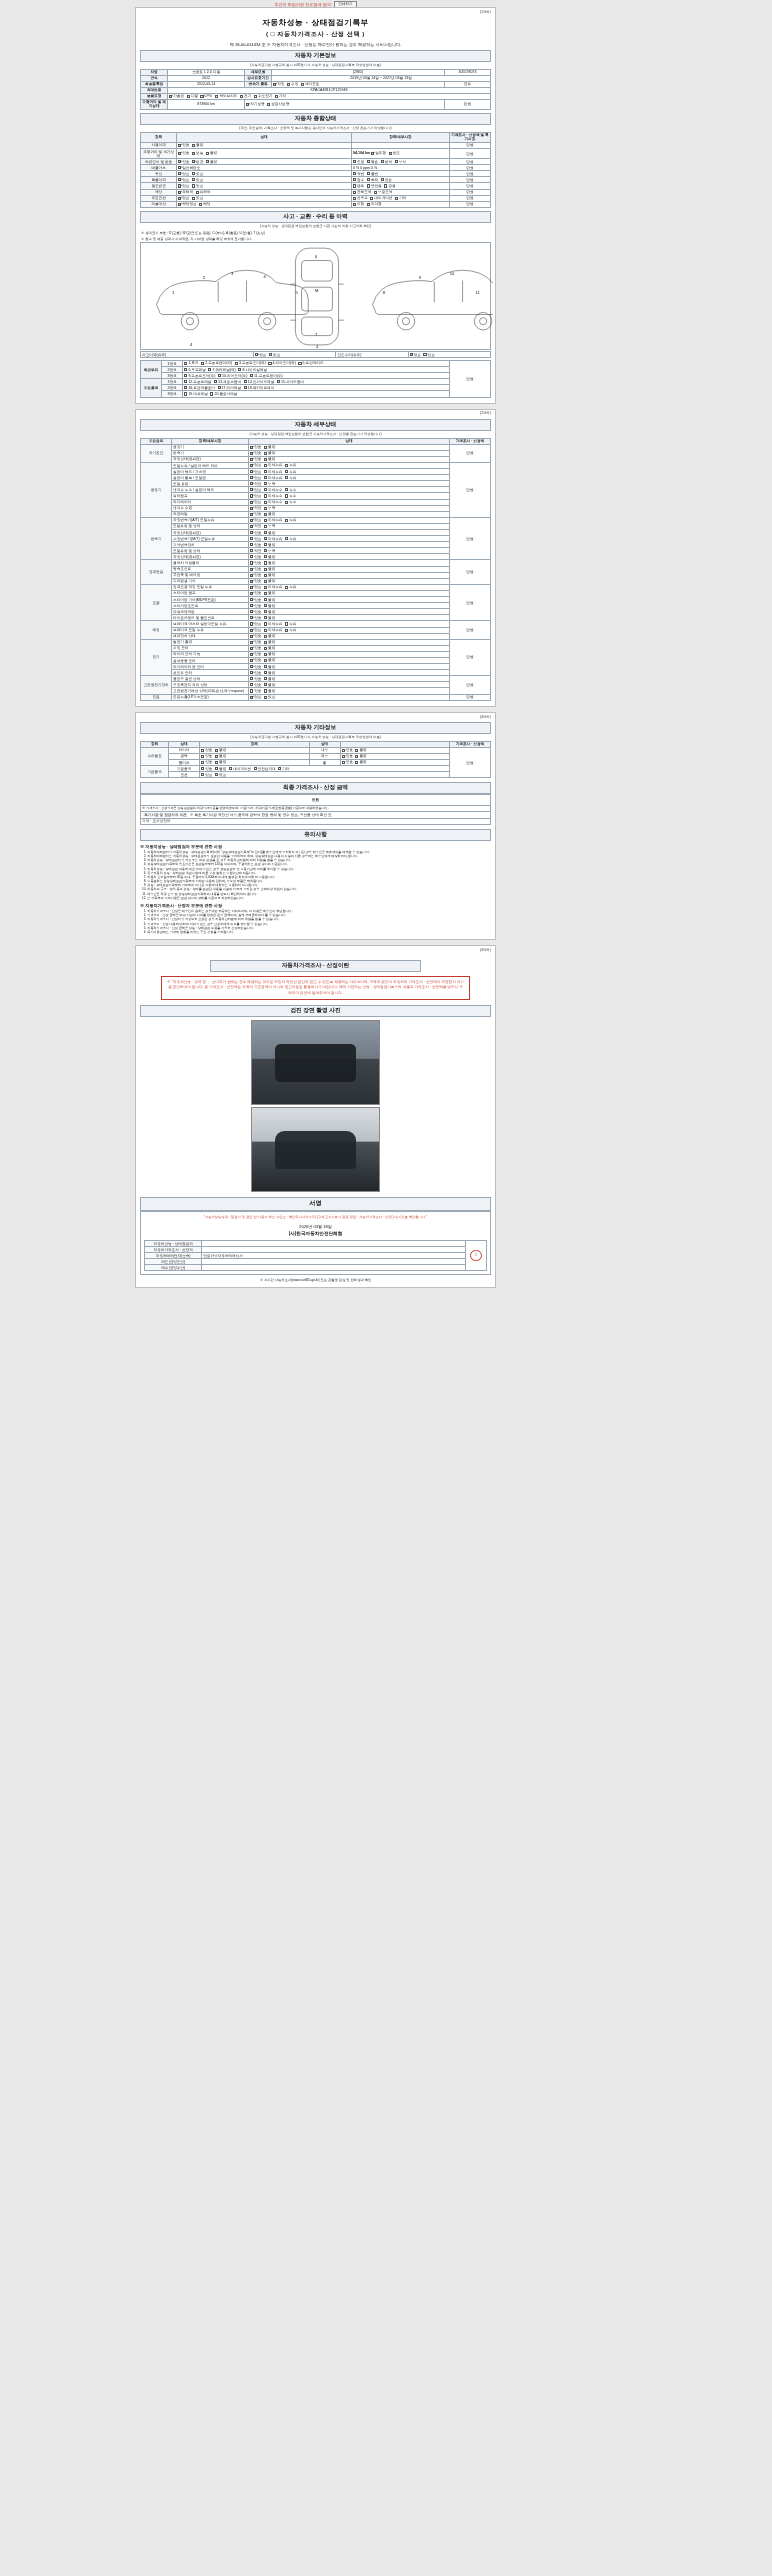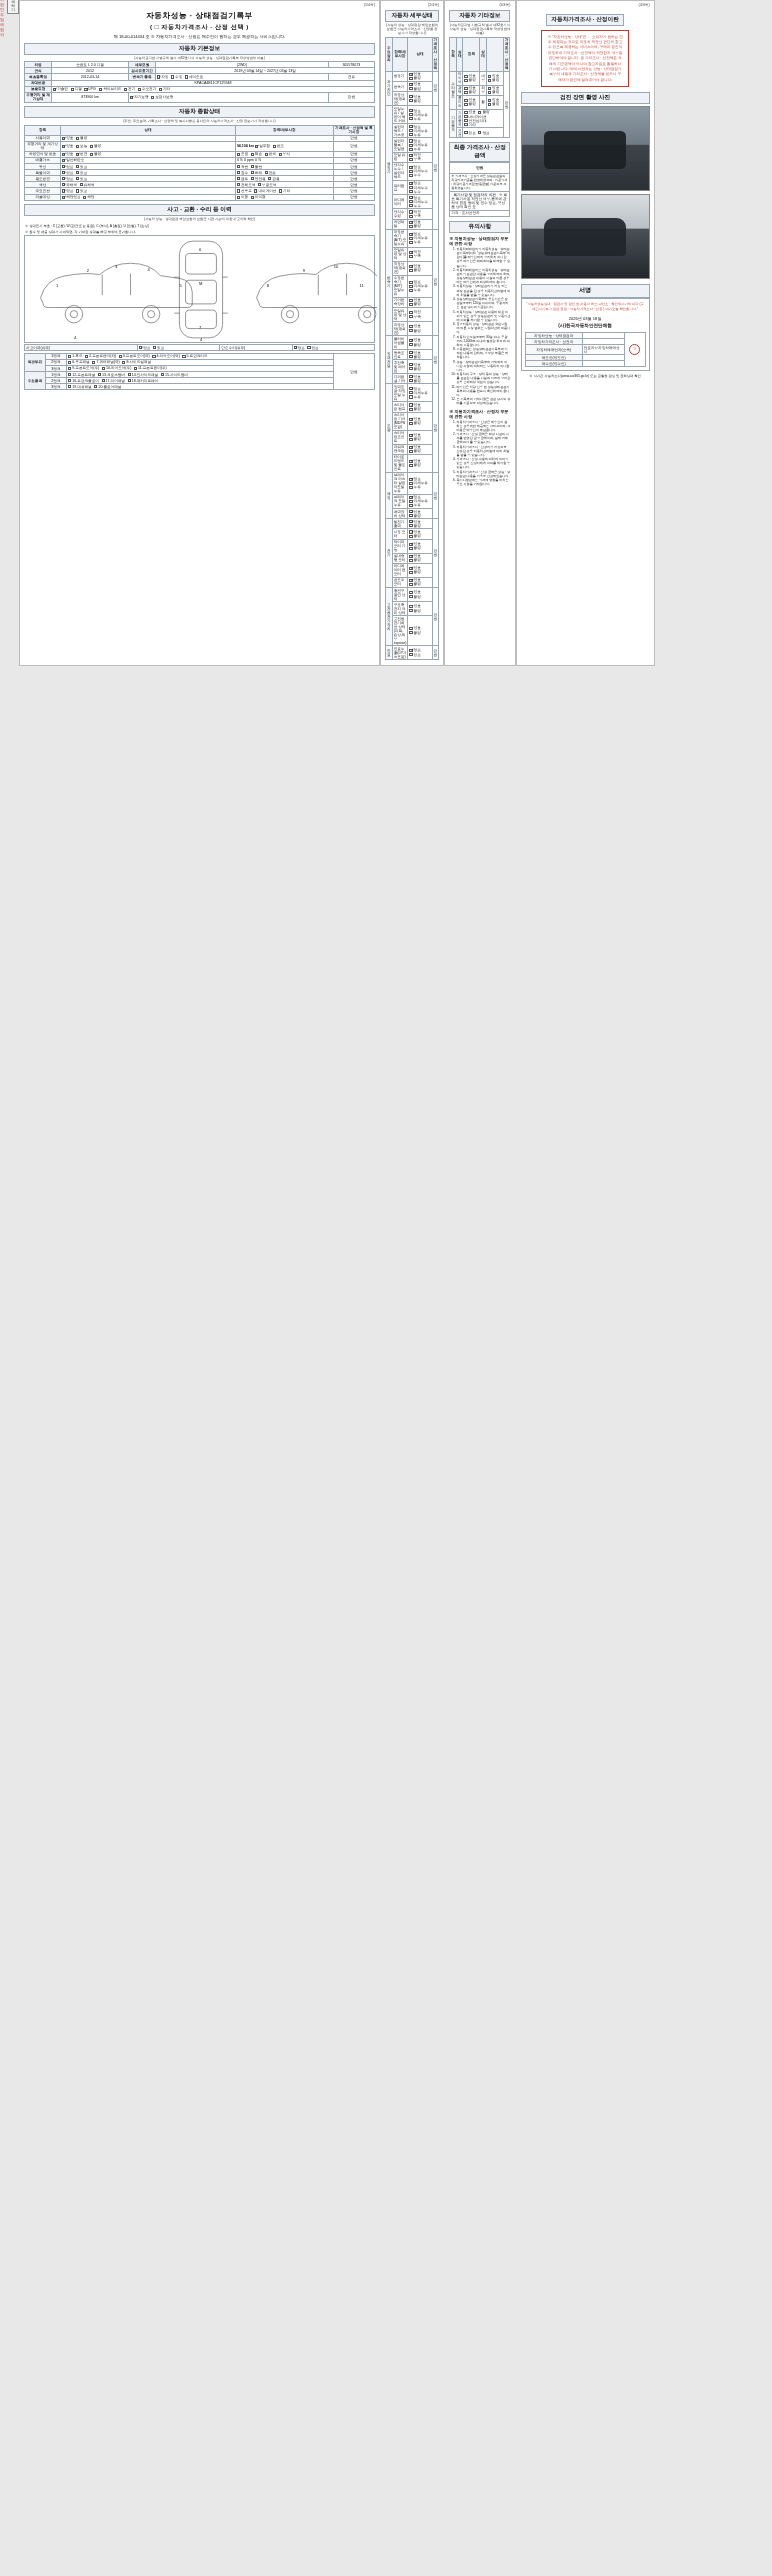--- a/index.html
+++ b/index.html
@@ -2,21 +2,21 @@
 <html style="font-size:8.2px"><head>
 <meta charset="utf-8">
 <style>
   * { box-sizing: border-box; }
   html, body { margin:0; padding:0; }
   body {
     width:773px; background:#e8e8e8;
     font-family:"Liberation Sans", sans-serif;
     font-size:5.2px; color:#111;
   }
-  .page-wrap { width:631px; display:flex; flex-direction:row; }
+  .page-wrap { width:631px; display:flex; flex-direction:column; align-items:center; }
   .topbar { width:773px; height:7.2px; display:flex; justify-content:center; align-items:center; gap:3.1px; padding-top:1px;}
   .topbar .warn { color:#c0392b; font-size:4.1px; }
   .topbar .btn { border:0.5px solid #888; background:#f4f4f4; font-size:3.6px; padding:0.5px 3.1px; }
   .sheet {
     width:361px; background:#fff; border:0.5px solid #bdbdbd;
     margin-bottom:5.2px; padding:3.1px 4.1px 5.2px 4.1px; position:relative;
   }
   .pagemark { position:absolute; right:4.1px; top:1.5px; font-size:3.6px; color:#444; }
   .title-main { text-align:center; font-weight:bold; font-size:7.7px; letter-spacing:0.5px; margin-top:7.2px;}
   .title-sub { text-align:center; font-weight:bold; font-size:6.2px; margin-top:1.5px; letter-spacing:0.5px;}

